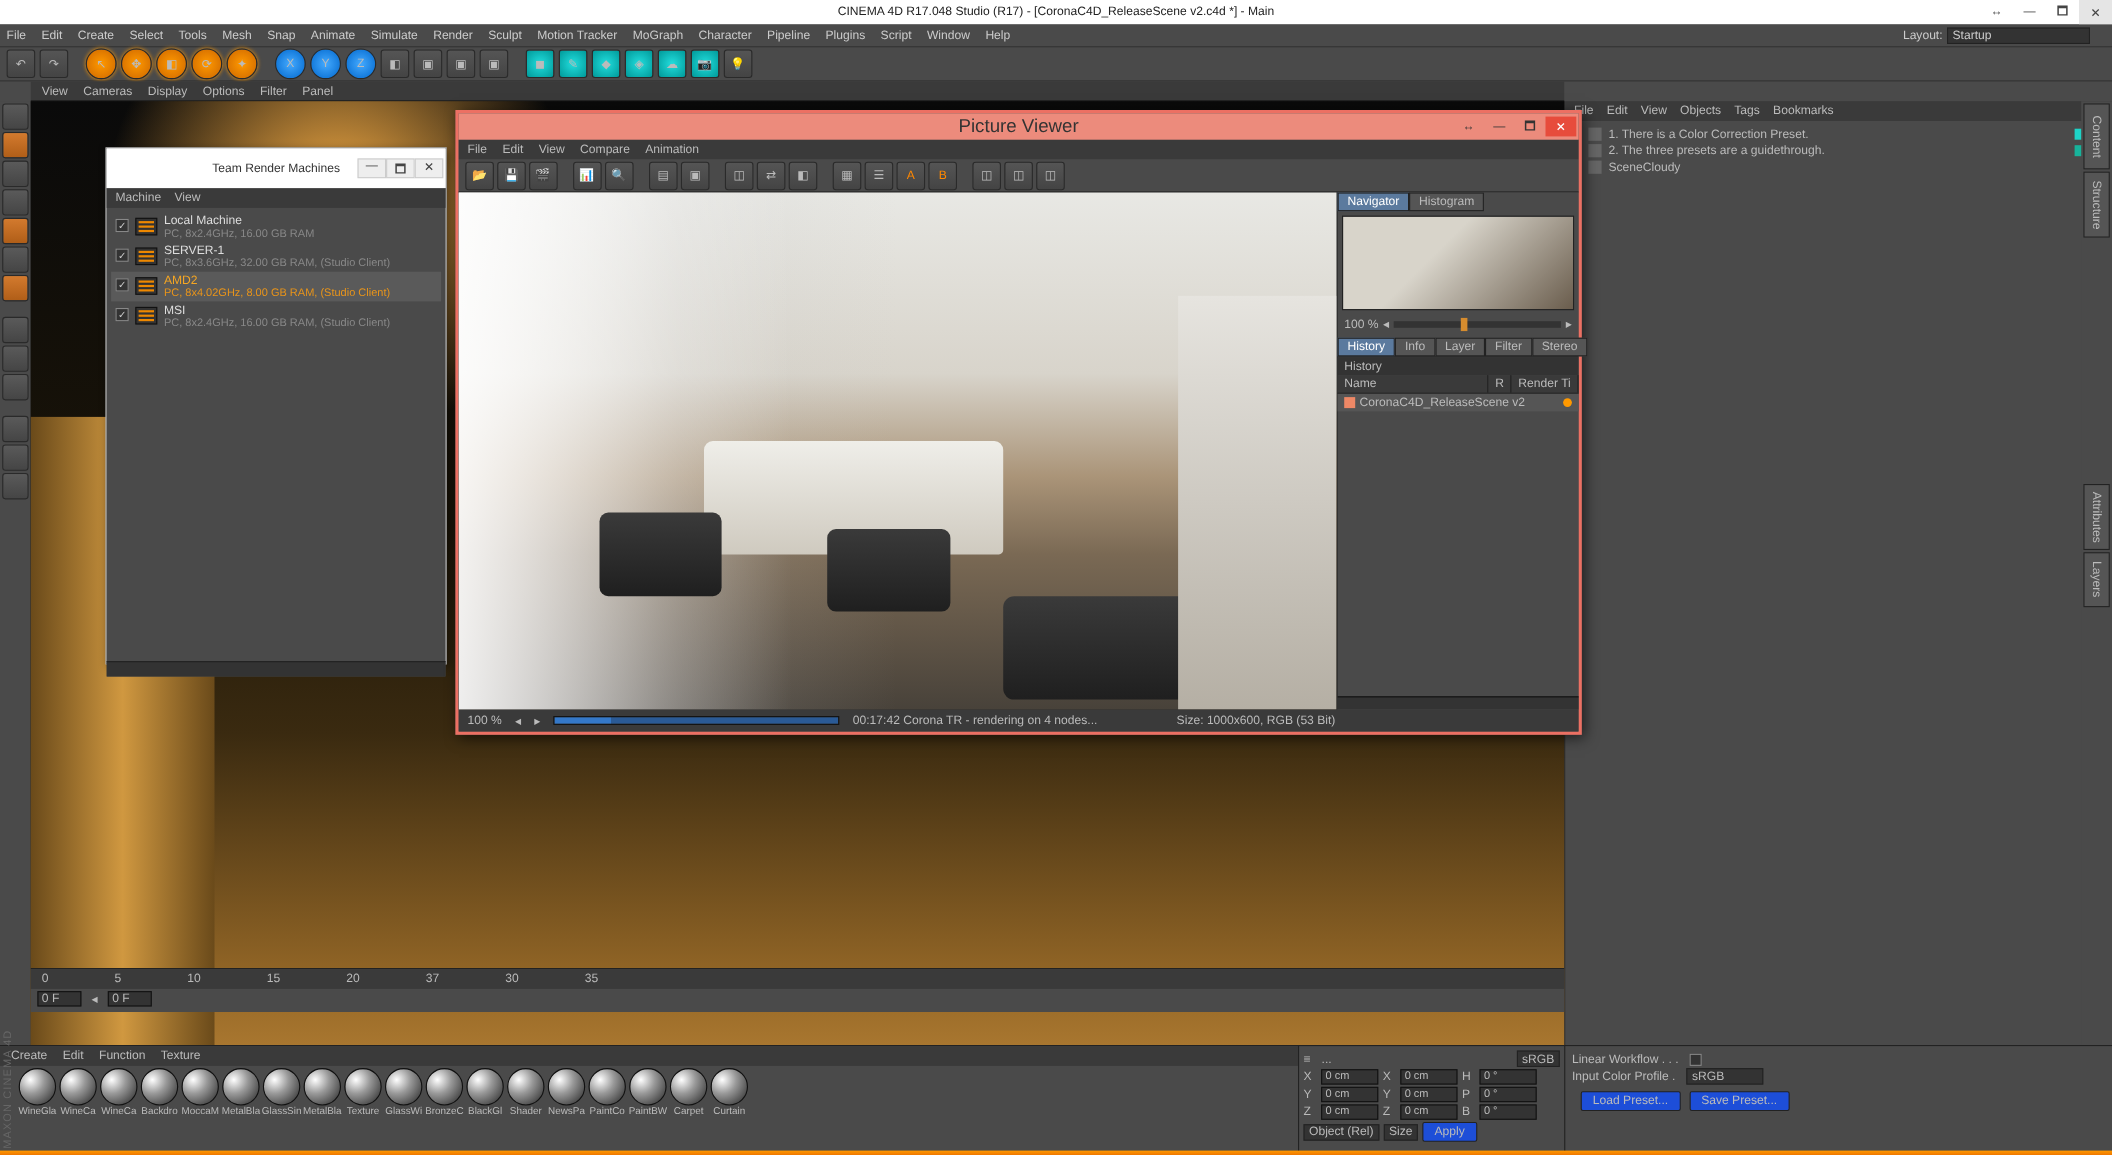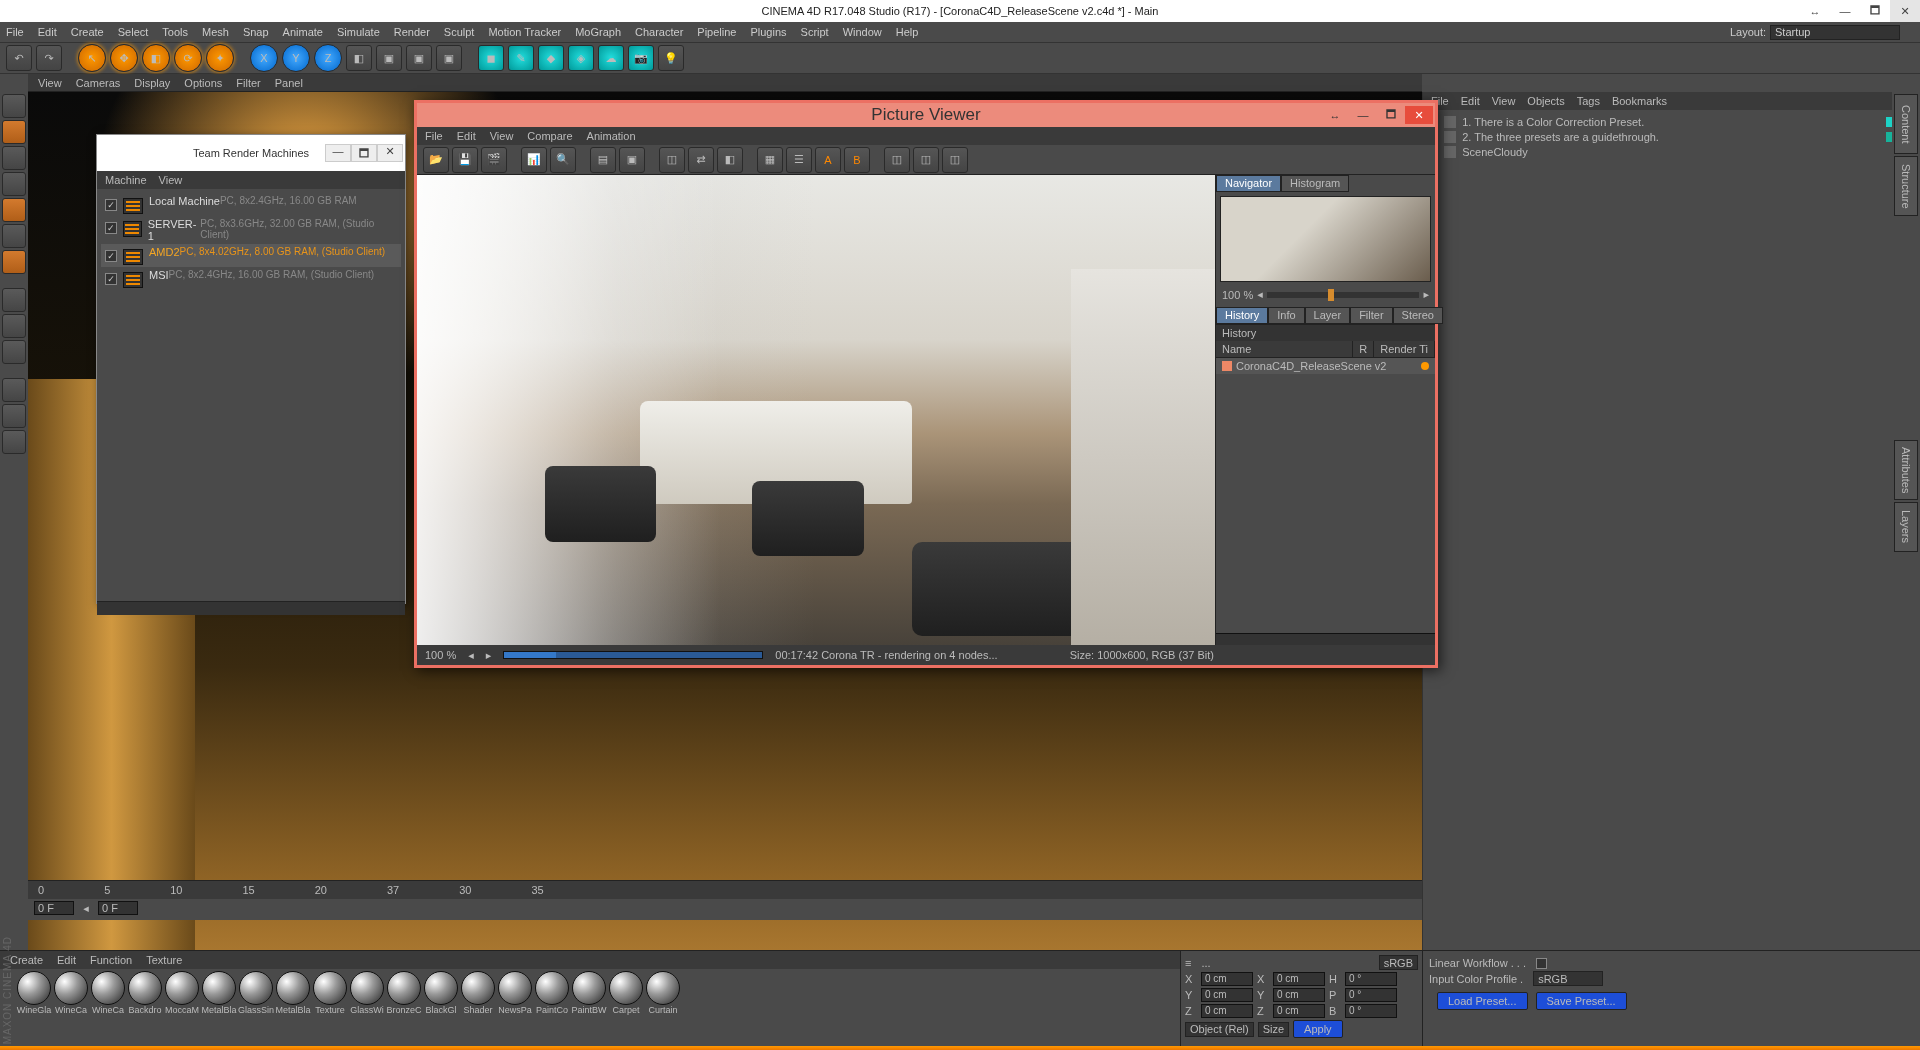--- a/index.html
+++ b/index.html
@@ -47,21 +47,21 @@
 .trwin .trtitle .winbtns { position:absolute; right:2px; display:flex; gap:0; }
 .trwin .trtitle .winbtns div { width:26px; height:18px; text-align:center; color:#444; border:1px solid #ccc; background:#eee; }
 .trwin .trbody { background:#4a4a4a; height:calc(100% - 24px); display:flex; flex-direction:column; }
 .trwin .trmenu { height:18px; background:#3a3a3a; display:flex; align-items:center; gap:12px; padding:0 8px; }
 .trwin .trlist { padding:4px; flex:1; }
 .trwin .machine { display:flex; align-items:flex-start; gap:6px; padding:2px 4px; }
 .trwin .machine.sel { background:#5a5a5a; }
 .trwin .machine .mchk { width:12px; height:12px; background:#333; border:1px solid #888; display:flex; align-items:center; justify-content:center; color:#ccc; font-size:9px; margin-top:4px; }
 .trwin .machine .mic { width:20px; height:16px; background:#333; border:1px solid #111; margin-top:3px; display:flex;align-items:center;justify-content:center; }
 .trwin .machine .mic::after{content:"";width:14px;height:2px;background:#e80;box-shadow:0 -4px 0 #e80,0 4px 0 #e80;}
-.trwin .machine .info { display:flex; flex-direction:row; }
+.trwin .machine .info { display:flex; flex-direction:column; }
 .trwin .machine .info .nm { color:#ddd; font-weight:500; }
 .trwin .machine .info .dt { color:#888; font-size:10px; }
 .trwin .machine.sel .nm { color:#f5a623; }
 .trwin .machine.sel .dt { color:#e8941a; }
 .trwin .scroll { height:14px; background:#333; border-top:1px solid #222; }
 
 
 .pvwin { position:absolute; top:100px; left:414px; width:1024px; height:568px; background:#4a4a4a; border:3px solid #ec7063; box-shadow:3px 3px 12px rgba(0,0,0,0.6); z-index:10; }
 .pvwin .pvtitle { height:24px; background:#ec8b7c; display:flex; align-items:center; justify-content:center; position:relative; }
 .pvwin .pvtitle span { color:#333; font-size:17px; }
@@ -557,18 +557,18 @@
       <div style="flex:1"></div>
       <div style="height:12px;background:#333;border-top:1px solid #111"></div>
     </div>
   </div>
   <div class="pvstatus">
     <span>100 %</span>
     <span>◂</span>
     <span>▸</span>
     <div class="progress"></div>
     <span>00:17:42 Corona TR - rendering on 4 nodes...</span>
-    <span style="margin-left:60px">Size: 1000x600, RGB (37 Bit)</span>
+    <span style="margin-left:60px">Size: 1000x600, RGB (53 Bit)</span>
   </div>
 </div>
 
 <div class="maxon">MAXON CINEMA 4D</div>
 <div class="taskbar"></div>
 
 </body></html>

